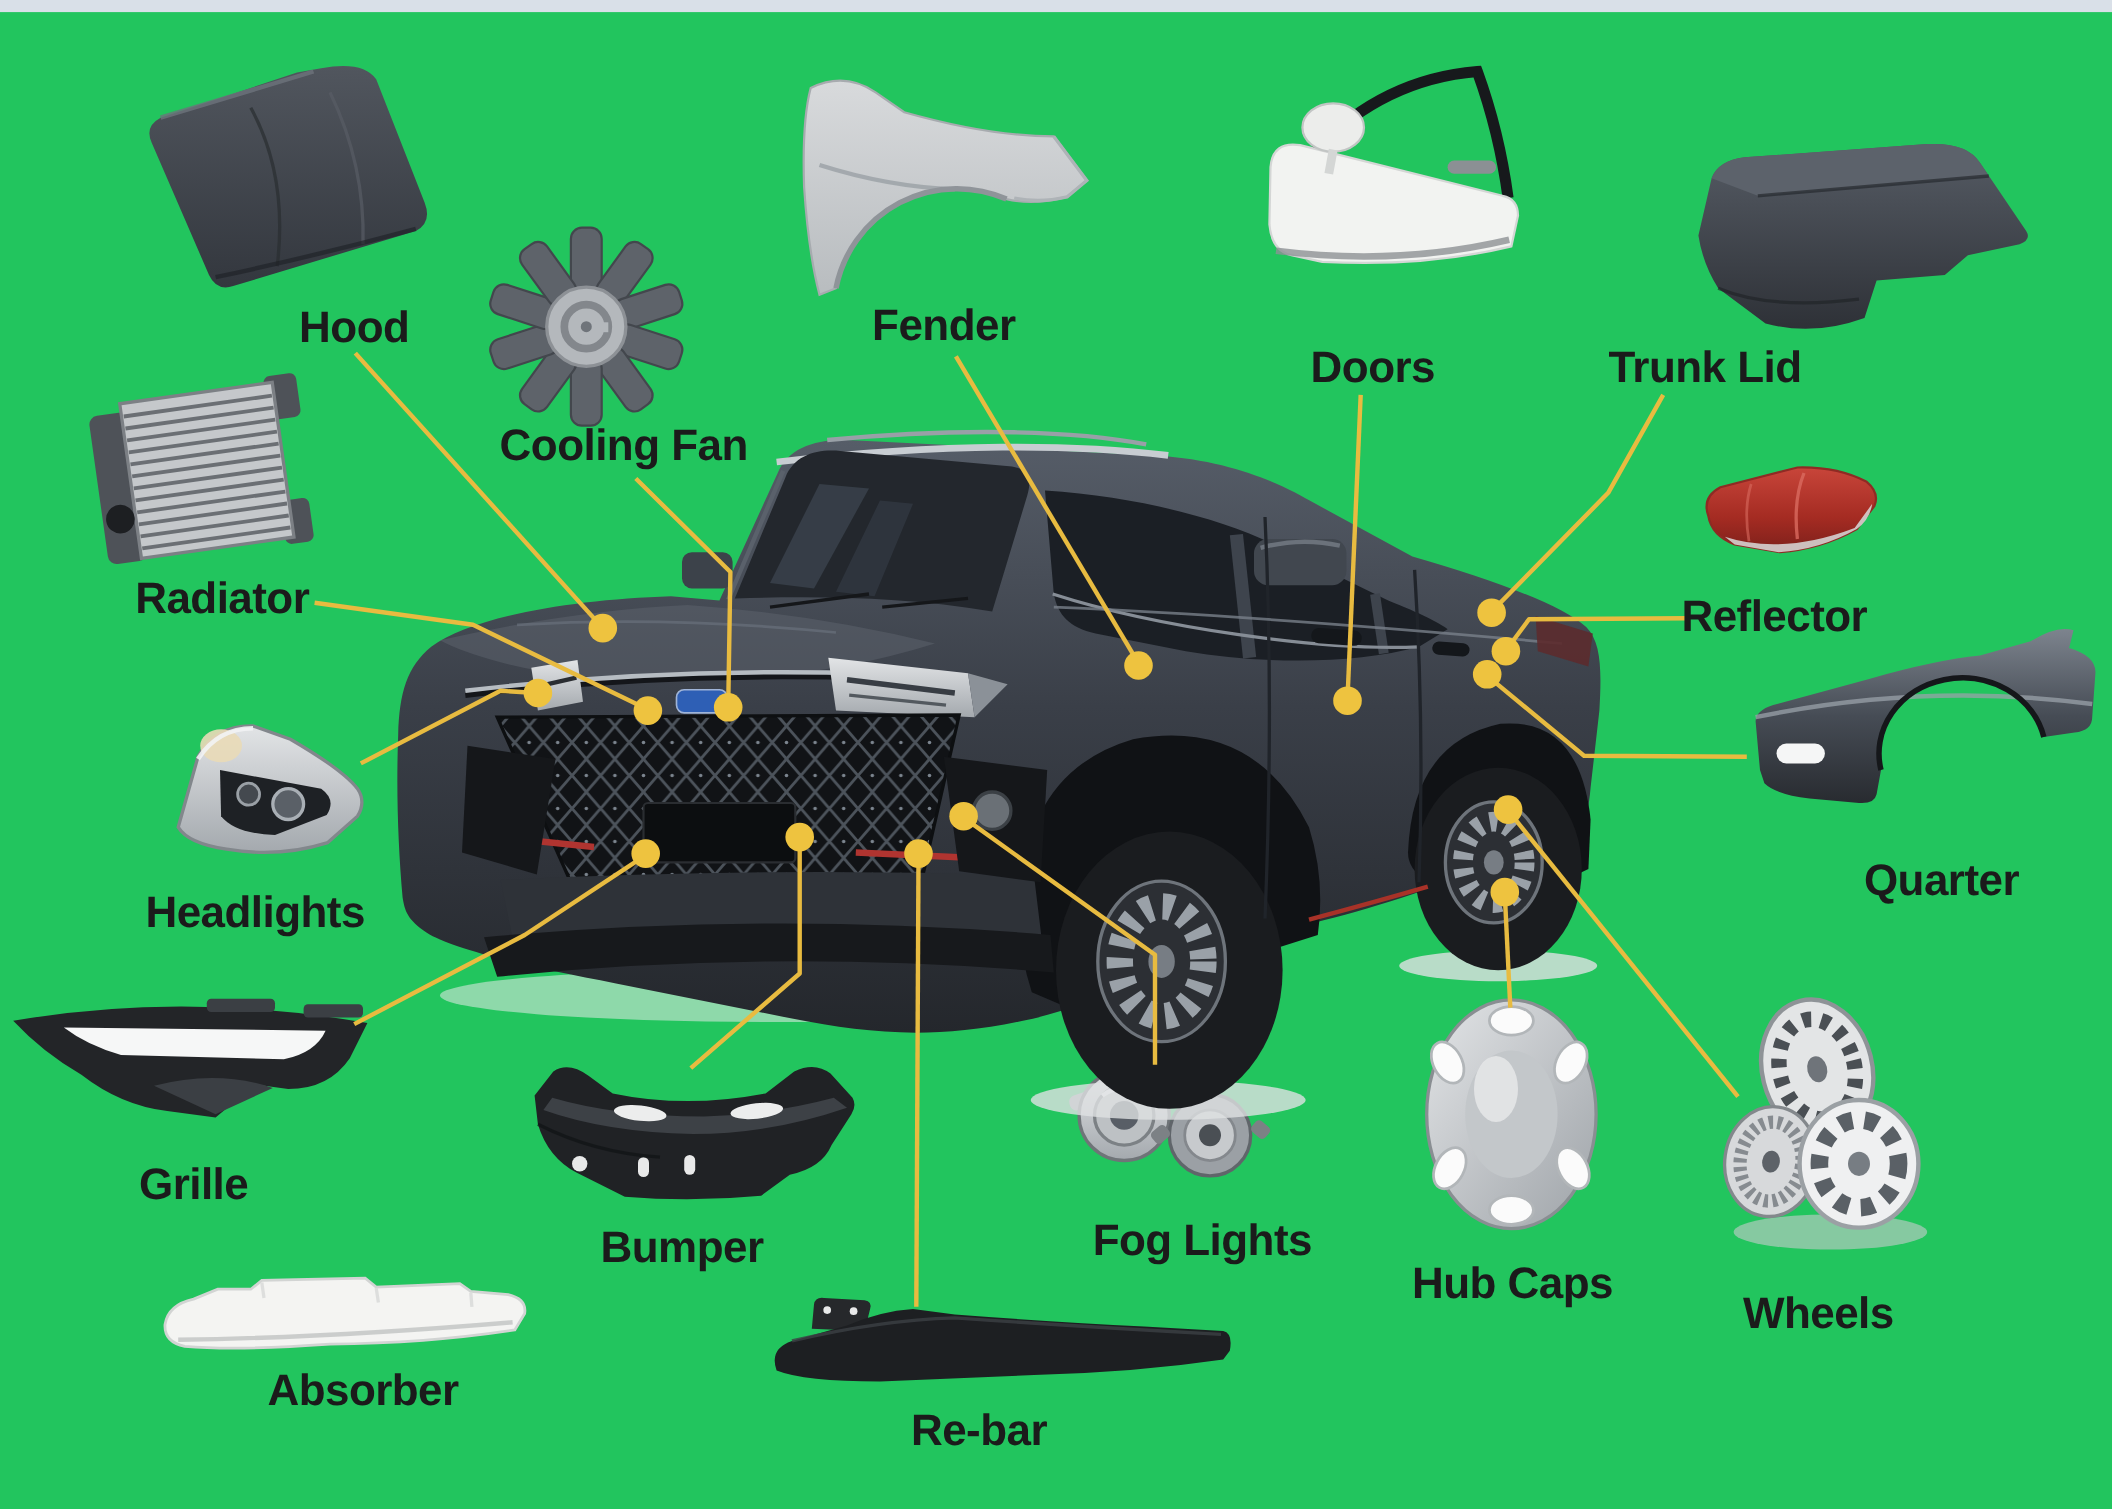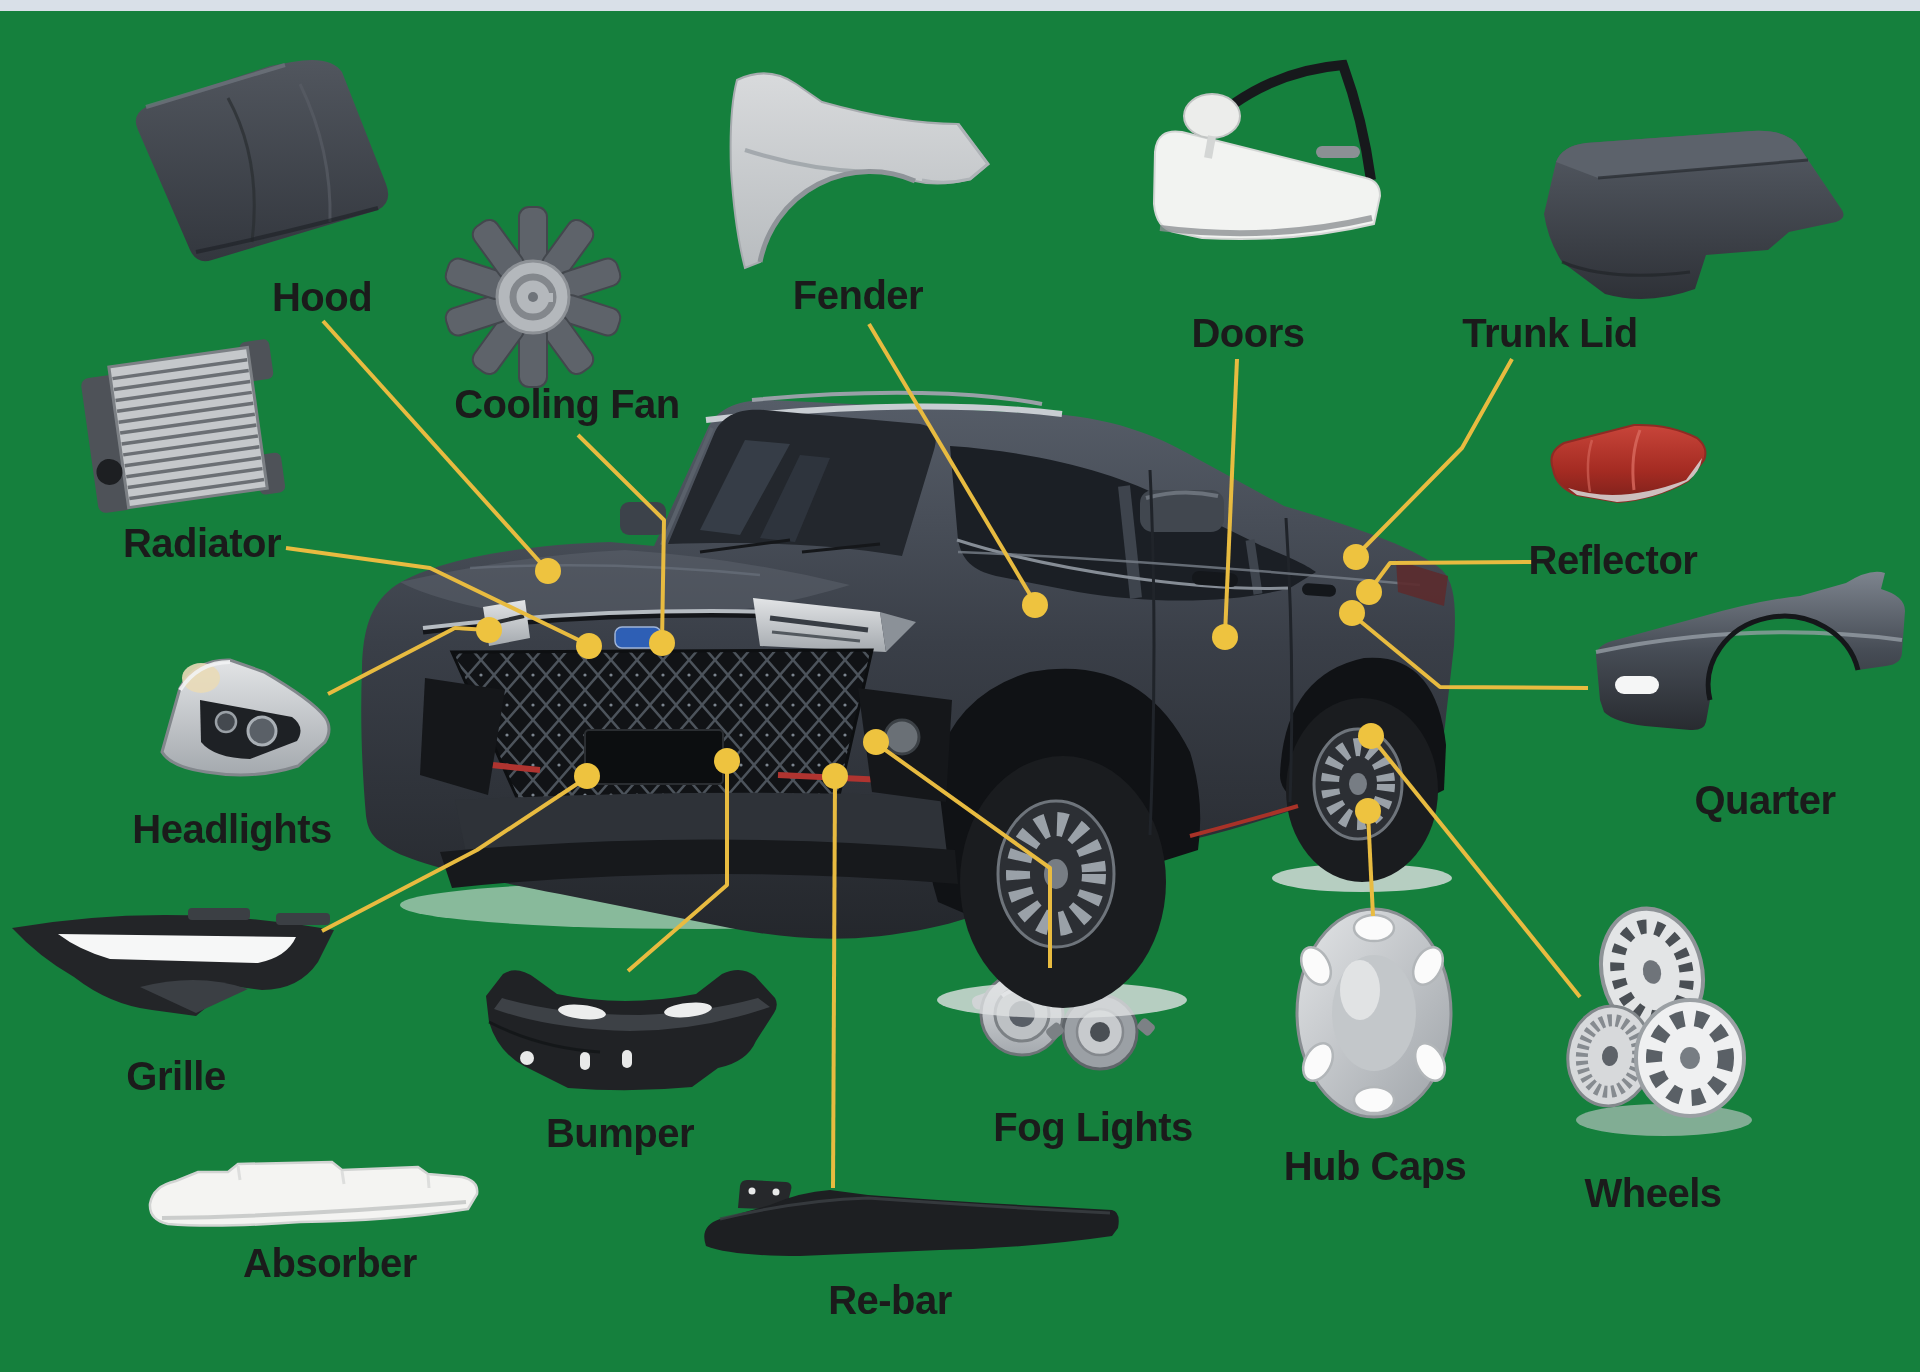--- a/index.html
+++ b/index.html
@@ -5,21 +5,21 @@
   html,body{margin:0;padding:0;background:#fdfdfd;width:1920px;height:1372px;overflow:hidden;}
   .stage{position:relative;width:1920px;height:1372px;background:#fdfdfd;font-family:"Liberation Sans",sans-serif;}
   .top-strip{position:absolute;top:0;left:0;width:100%;height:11px;background:#d9e0e8;}
   svg#scene{position:absolute;top:0;left:0;width:1920px;height:1372px;display:block;}
   text.part-label{font-family:"Liberation Sans",sans-serif;font-weight:700;fill:#1b1b1b;
                   font-size:40px;text-anchor:middle;letter-spacing:-0.5px;}
 </style>
 </head>
 <body>
 
-<div class="stage" style="background: #15803d;">
+<div class="stage" style="background: #22c55e;">
   <div class="top-strip" style="background: rgb(217, 224, 232);"></div>
 
   <svg id="scene" viewBox="0 0 1920 1372" xmlns="http://www.w3.org/2000/svg">
     <defs>
       <linearGradient id="gBody" x1="0" y1="0" x2="0" y2="1">
         <stop offset="0" stop-color="#565d68"></stop>
           <stop offset="0.45" stop-color="#3a3f48"></stop>
           <stop offset="1" stop-color="#24272c"></stop>
       </linearGradient>
       <linearGradient id="gHoodPart" x1="0" y1="0" x2="0" y2="1">

